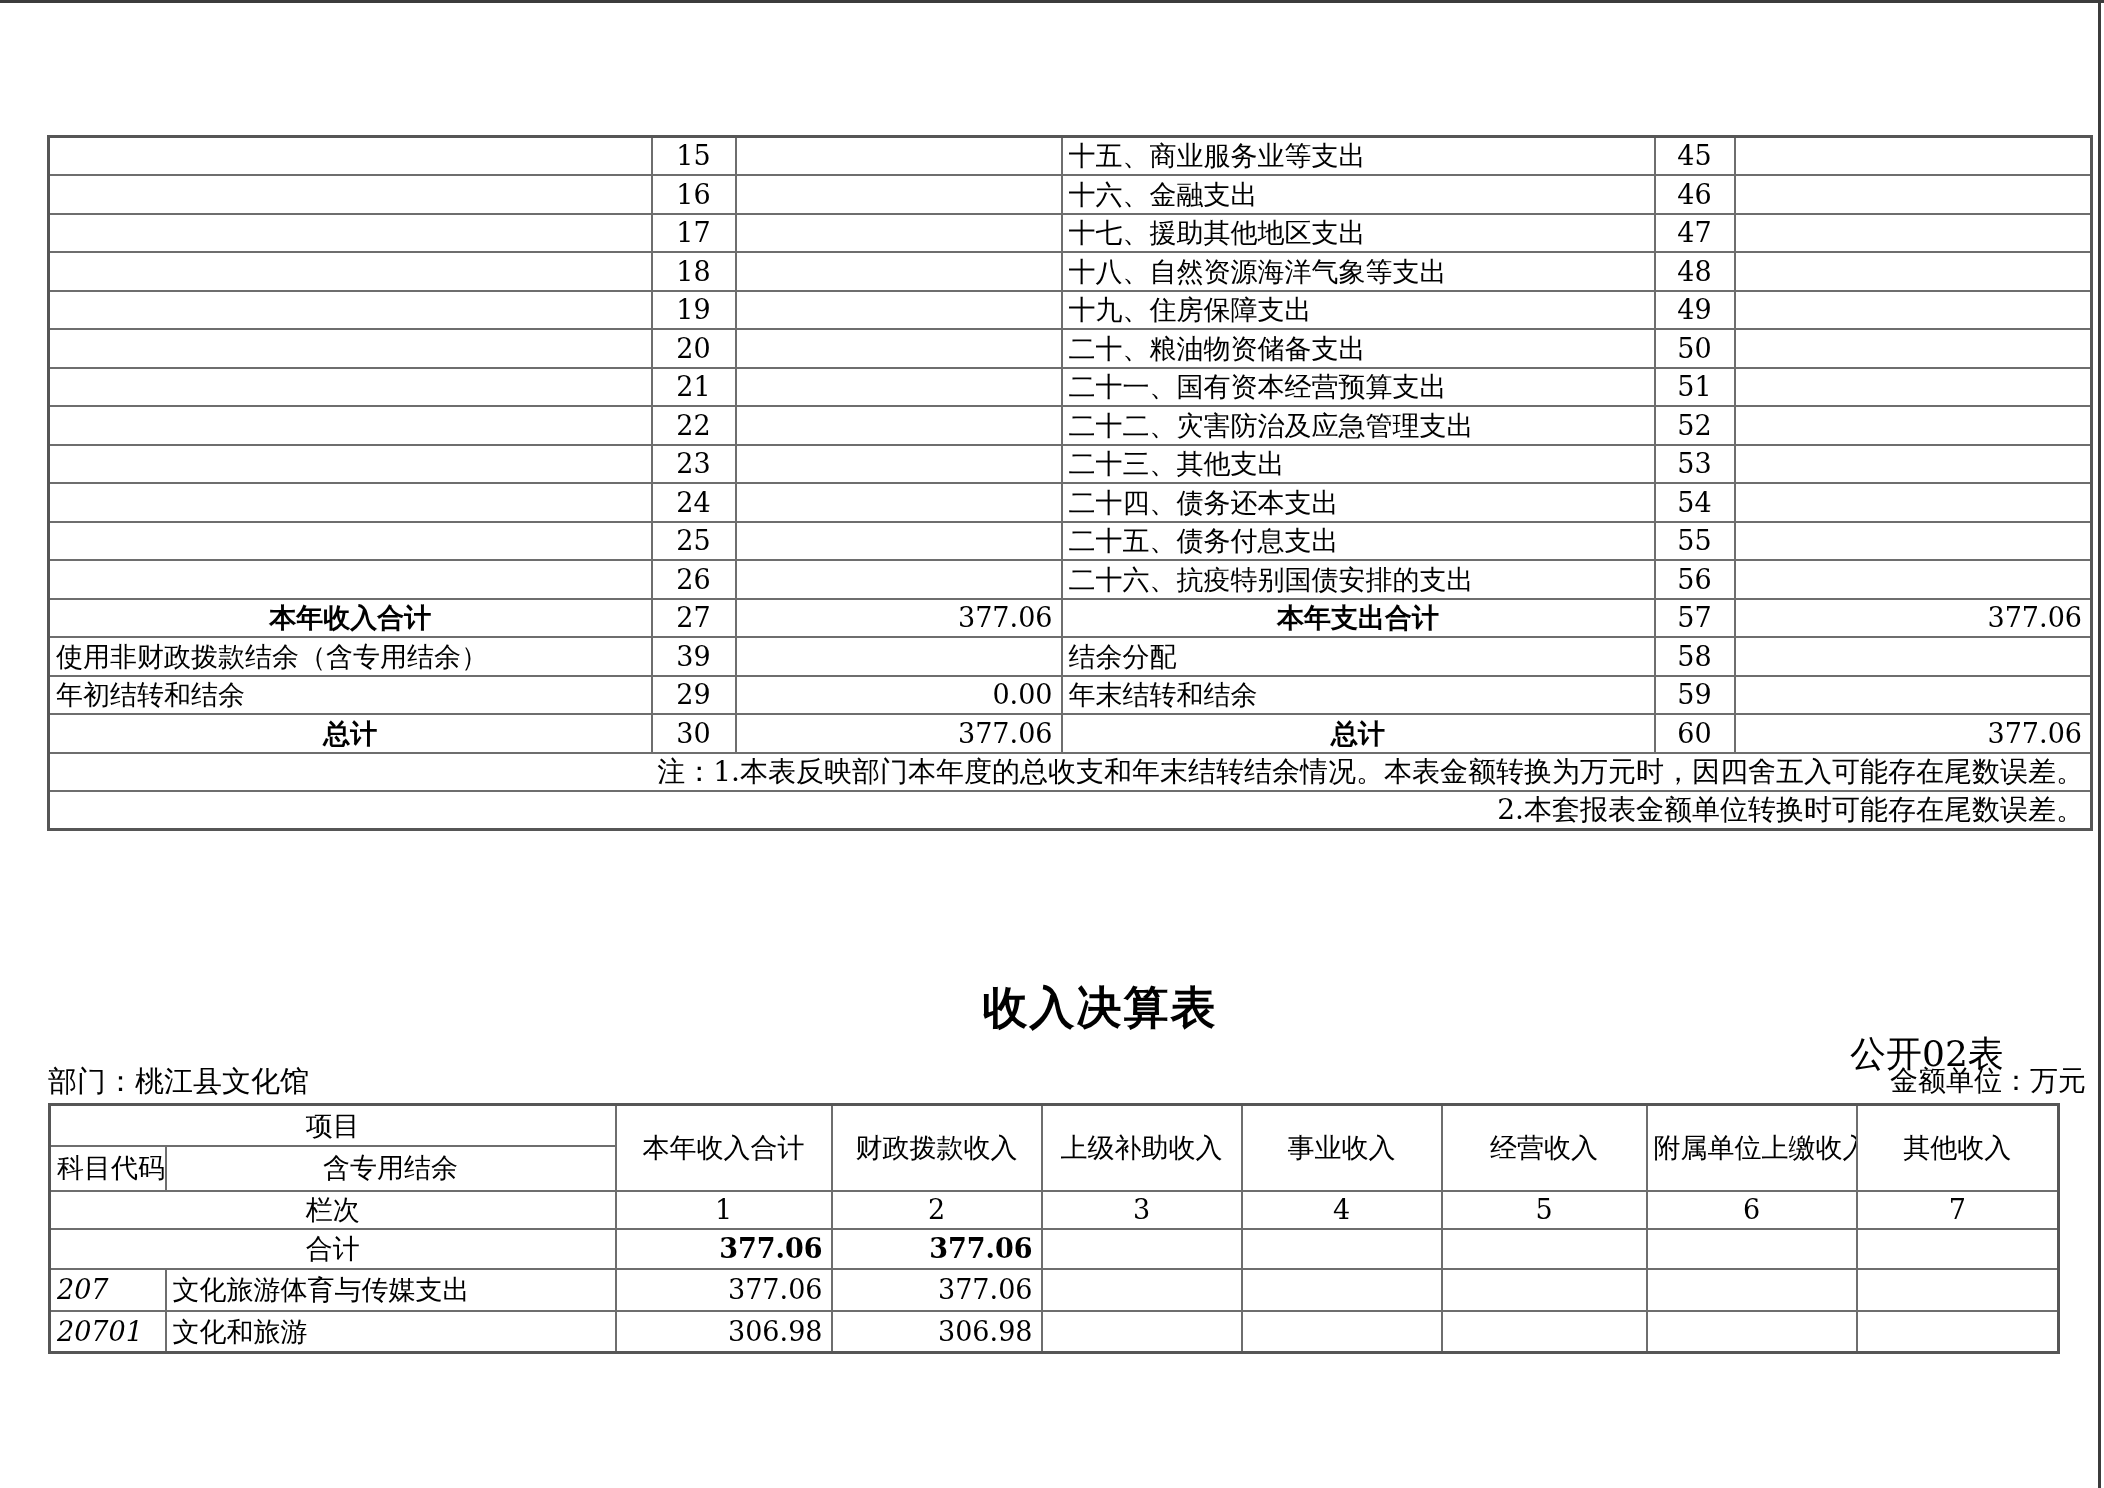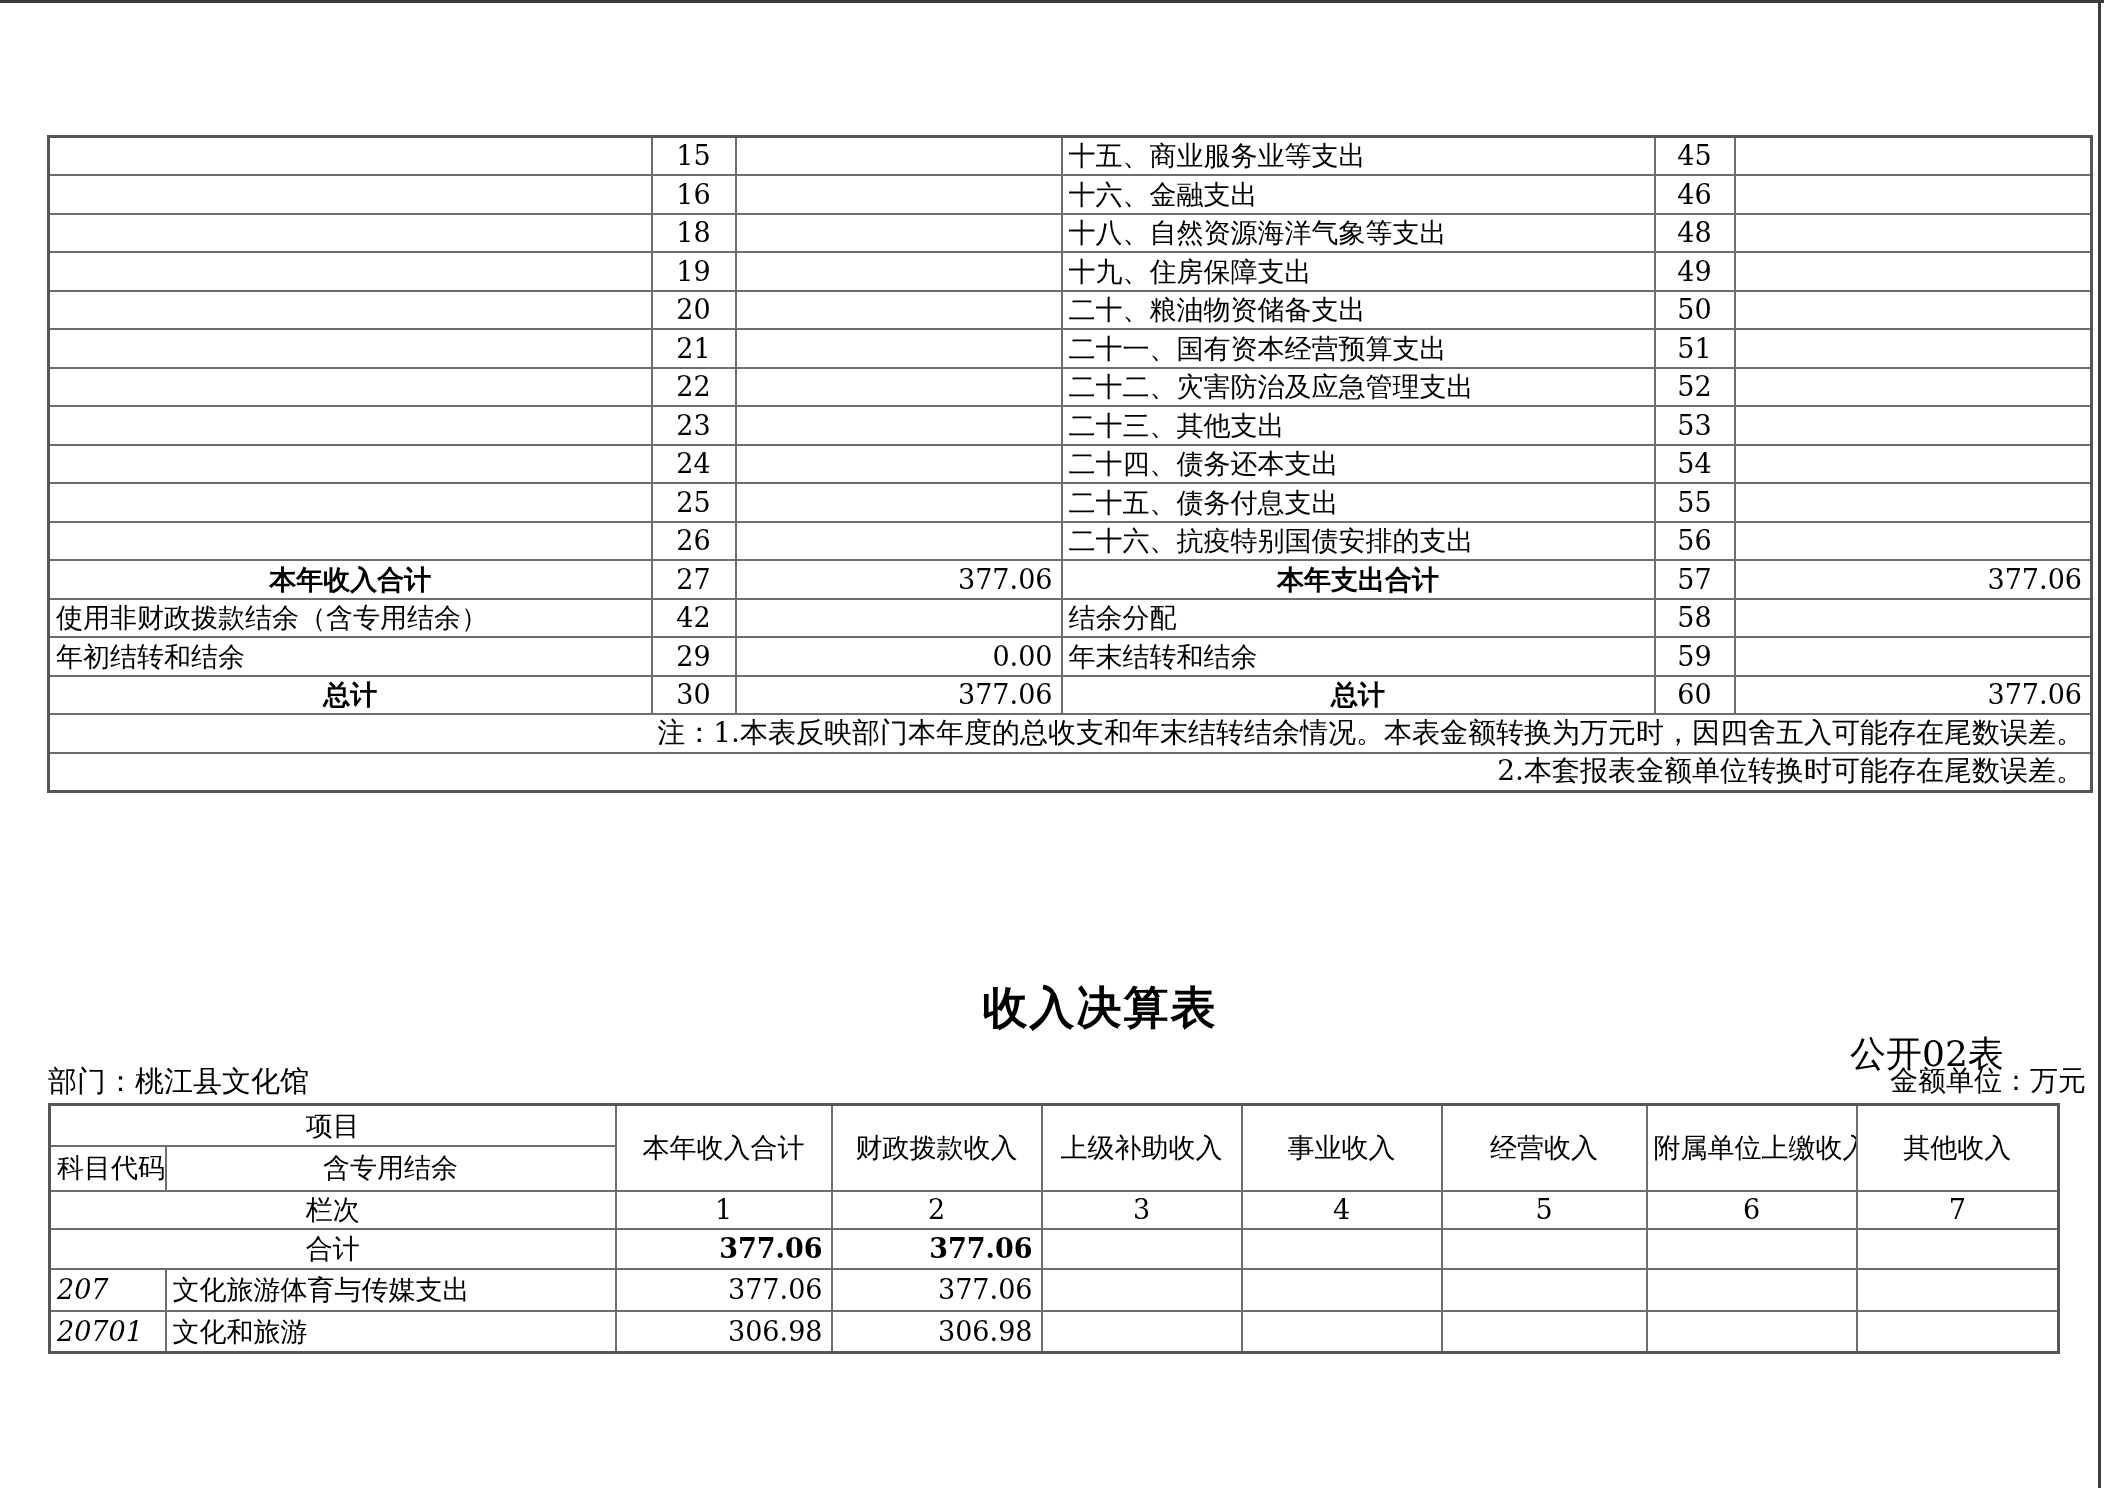--- a/index.html
+++ b/index.html
@@ -79,20 +79,28 @@
       <tr>
         <td class="lbl"></td>
         <td class="num">16</td>
         <td class="amt"></td>
         <td class="lbl">十六、金融支出</td>
         <td class="num">46</td>
         <td class="amt"></td>
       </tr>
       <tr>
         <td class="lbl"></td>
+        <td class="num">17</td>
+        <td class="amt"></td>
+        <td class="lbl">十七、援助其他地区支出</td>
+        <td class="num">47</td>
+        <td class="amt"></td>
+      </tr>
+      <tr>
+        <td class="lbl"></td>
         <td class="num">18</td>
         <td class="amt"></td>
         <td class="lbl">十八、自然资源海洋气象等支出</td>
         <td class="num">48</td>
         <td class="amt"></td>
       </tr>
       <tr>
         <td class="lbl"></td>
         <td class="num">19</td>
         <td class="amt"></td>
@@ -159,21 +167,21 @@
       <tr>
         <td class="ctr">本年收入合计</td>
         <td class="num">27</td>
         <td class="amt">377.06</td>
         <td class="ctr">本年支出合计</td>
         <td class="num">57</td>
         <td class="amt">377.06</td>
       </tr>
       <tr>
         <td class="lbl">使用非财政拨款结余（含专用结余）</td>
-        <td class="num">42</td>
+        <td class="num">39</td>
         <td class="amt"></td>
         <td class="lbl">结余分配</td>
         <td class="num">58</td>
         <td class="amt"></td>
       </tr>
       <tr>
         <td class="lbl">年初结转和结余</td>
         <td class="num">29</td>
         <td class="amt">0.00</td>
         <td class="lbl">年末结转和结余</td>

